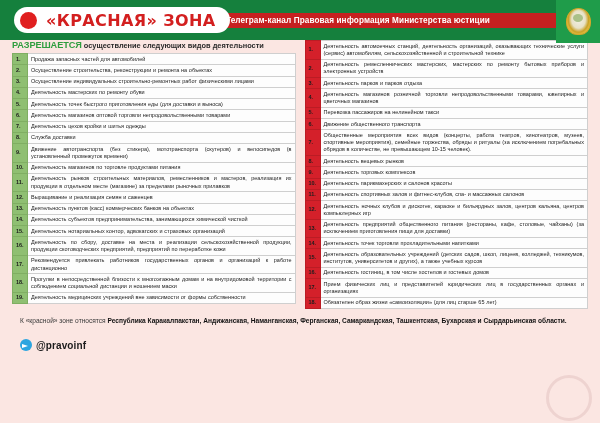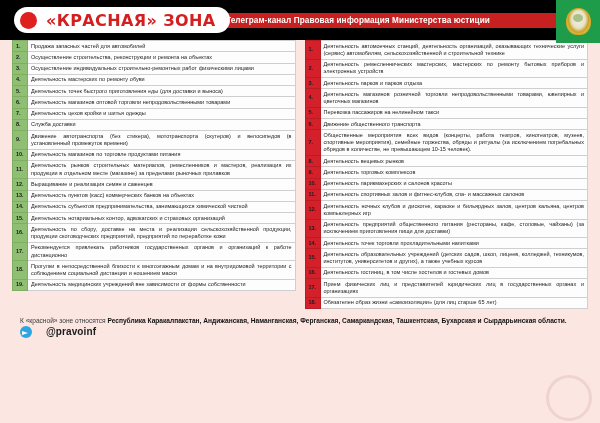--- a/index.html
+++ b/index.html
@@ -13,21 +13,21 @@
   #page {
     position: relative;
     width: 600px; height: 423px;
     background: #fbe6e2;
   }
 
   
   #header {
     position: relative;
     height: 40px;
-    background: #000000;
+    background: #15803d;
     display: flex;
     align-items: center;
   }
   .title-pill {
     margin-left: 14px;
     height: 26px;
     background: #ffffff;
     border-radius: 13px;
     display: flex;
     align-items: center;
@@ -151,23 +151,24 @@
   }
   .footer-line {
     font-size: 6.6px;
     color: #1b1b1b;
     line-height: 1.45;
     text-align: justify;
   }
   .footer-line .lead { font-weight: normal; color: #3a3a3a; }
   .footer-line .regions { font-weight: bold; color: #111111; }
   .handle-row {
-    margin-top: 1px;
-    display: flex;
-    gap: 14px;
+    margin-top: 14px;
+    display: flex;
+    align-items: center;
+    gap: 4px;
   }
   .tg-icon {
     width: 12px; height: 12px;
     border-radius: 50%;
     background: #2ca5e0;
     position: relative;
     flex: 0 0 auto;
   }
   .tg-icon::before {
     content: "";
@@ -210,20 +211,24 @@
     </div>
 
     <div class="emblem-block">
       <span class="emblem"></span>
     </div>
   </div>
 
   <div id="columns">
 
     <div class="col">
+      <div class="col-head">
+        <span class="kw-green">РАЗРЕШАЕТСЯ</span>
+        <span class="rest">осуществление следующих видов деятельности</span>
+      </div>
       <table class="list allowed">
         <tbody id="allowed-body">
             <tr>
               <td class="num">1.</td>
               <td>Продажа запасных частей для автомобилей</td>
             </tr>
             <tr>
               <td class="num">2.</td>
               <td>Осуществление строительства, реконструкции и ремонта на объектах</td>
             </tr>

